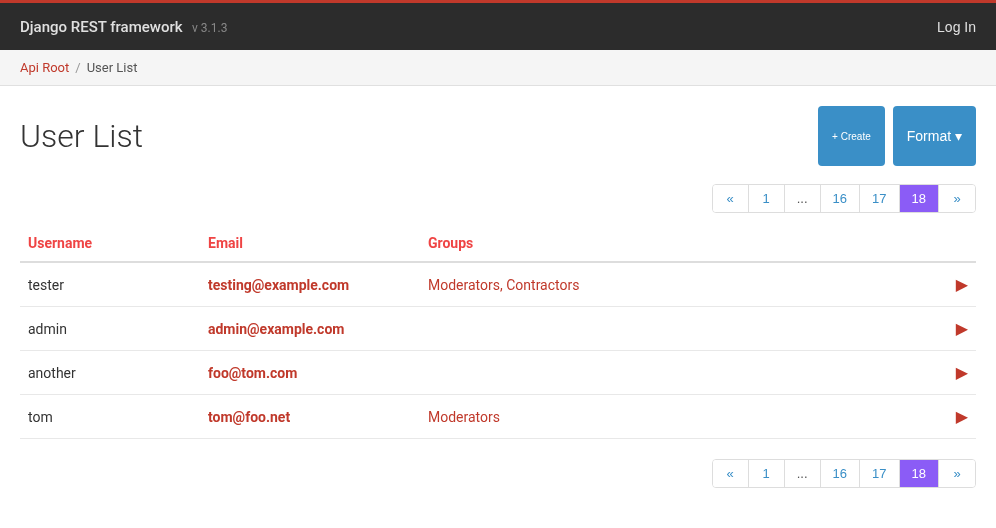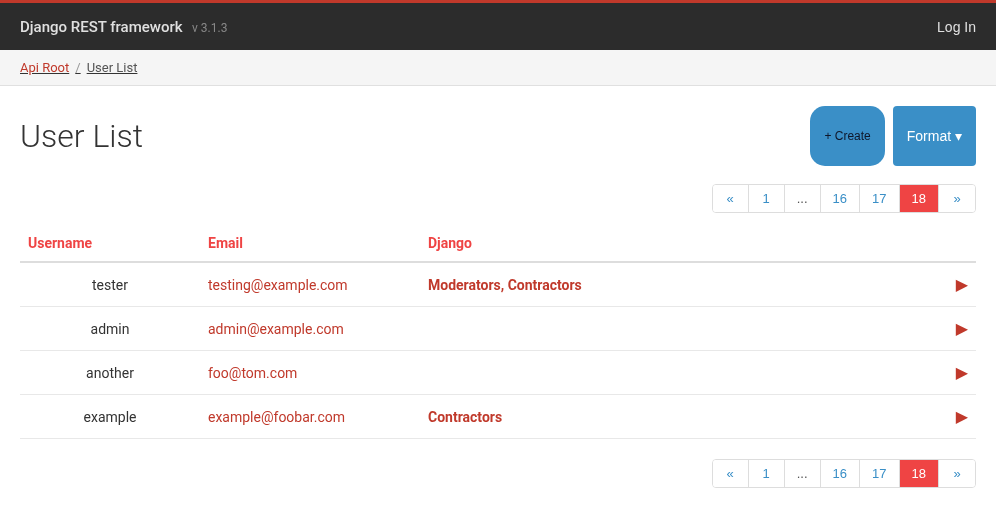--- a/index.html
+++ b/index.html
@@ -34,21 +34,20 @@
     }
 
     
     .breadcrumb-bar {
       background: #f5f5f5;
       border-bottom: 1px solid #e0e0e0;
       padding: 10px 20px;
       display: flex;
       align-items: center;
       gap: 6px;
-      text-decoration: underline;
     }
     .breadcrumb-link {
       color: #c0392b;
       text-decoration: none;
       font-size: 13px;
       cursor: pointer;
     }
     .breadcrumb-separator {
       color: #999;
       font-size: 13px;
@@ -74,25 +73,25 @@
       font-size: 32px;
       font-weight: 300;
       color: #333;
     }
     .header-actions {
       display: flex;
       gap: 8px;
     }
     .btn-create {
       background: #3a8fc7;
-      color: #0f172a;
+      color: #ffffff;
       border: none;
       padding: 7px 14px;
-      border-radius: 15px;
-      font-size: 12px;
+      border-radius: 4px;
+      font-size: 10px;
       cursor: pointer;
       display: flex;
       align-items: center;
       gap: 4px;
     }
     .btn-format {
       background: #3a8fc7;
       color: #fff;
       border: none;
       padding: 22px 14px;
@@ -122,21 +121,21 @@
       border-right: 1px solid #ddd;
       padding: 6px 12px;
       font-size: 13px;
       color: #3a8fc7;
       cursor: pointer;
       min-width: 36px;
       text-align: center;
     }
     .page-btn:last-child { border-right: none; }
     .page-btn.active {
-      background: #ef4444;
+      background: #8b5cf6;
       color: #fff;
       cursor: default;
     }
     .page-btn.dots { color: #555; cursor: default; }
 
     
     .user-table {
       width: 100%;
       border-collapse: collapse;
     }
@@ -151,27 +150,27 @@
       color: #ef4444;
     }
     .user-table tbody tr {
       border-bottom: 1px solid #e8e8e8;
     }
     .user-table td {
       padding: 12px 8px;
       font-size: 14px;
       vertical-align: middle;
     }
-    .col-username { width: 180px; text-align: center; }
-    .col-email { width: 220px; }
+    .col-username { width: 180px; }
+    .col-email { width: 220px; font-weight: bold; }
     .col-groups { }
     .col-action { width: 50px; text-align: right; }
 
     .email-link { color: #c0392b; text-decoration: none; }
-    .groups-link { color: #c0392b; text-decoration: none; font-weight: bold; }
+    .groups-link { color: #c0392b; text-decoration: none; }
     .row-arrow {
       color: #c0392b;
       font-size: 16px;
       cursor: pointer;
       display: flex;
       justify-content: flex-end;
       align-items: center;
     }
 
     
@@ -218,21 +217,21 @@
       <button class="page-btn active">18</button>
       <button class="page-btn">»</button>
     </div>
   </div>
 
   <table class="user-table">
     <thead>
       <tr>
         <th class="col-username">Username</th>
         <th class="col-email">Email</th>
-        <th class="col-groups">Django</th>
+        <th class="col-groups">Groups</th>
         <th class="col-action"></th>
       </tr>
     </thead>
     <tbody id="table-body">
     <tr>
           <td class="col-username">tester</td>
           <td class="col-email"><a class="email-link" href="#">testing@example.com</a></td>
           <td class="col-groups"><a class="groups-link" href="#">Moderators, Contractors</a></td>
           <td class="col-action">
             <div class="row-arrow">▶</div>
@@ -248,23 +247,23 @@
         </tr>
         <tr>
           <td class="col-username">another</td>
           <td class="col-email"><a class="email-link" href="#">foo@tom.com</a></td>
           <td class="col-groups"></td>
           <td class="col-action">
             <div class="row-arrow">▶</div>
           </td>
         </tr>
         <tr>
-          <td class="col-username">example</td>
-          <td class="col-email"><a class="email-link" href="#">example@foobar.com</a></td>
-          <td class="col-groups"><a class="groups-link" href="#">Contractors</a></td>
+          <td class="col-username">tom</td>
+          <td class="col-email"><a class="email-link" href="#">tom@foo.net</a></td>
+          <td class="col-groups"><a class="groups-link" href="#">Moderators</a></td>
           <td class="col-action">
             <div class="row-arrow">▶</div>
           </td>
         </tr>
       </tbody>
   </table>
 
   <div class="pagination-bottom">
     <div class="pagination-inner">
       <button class="page-btn">«</button>

